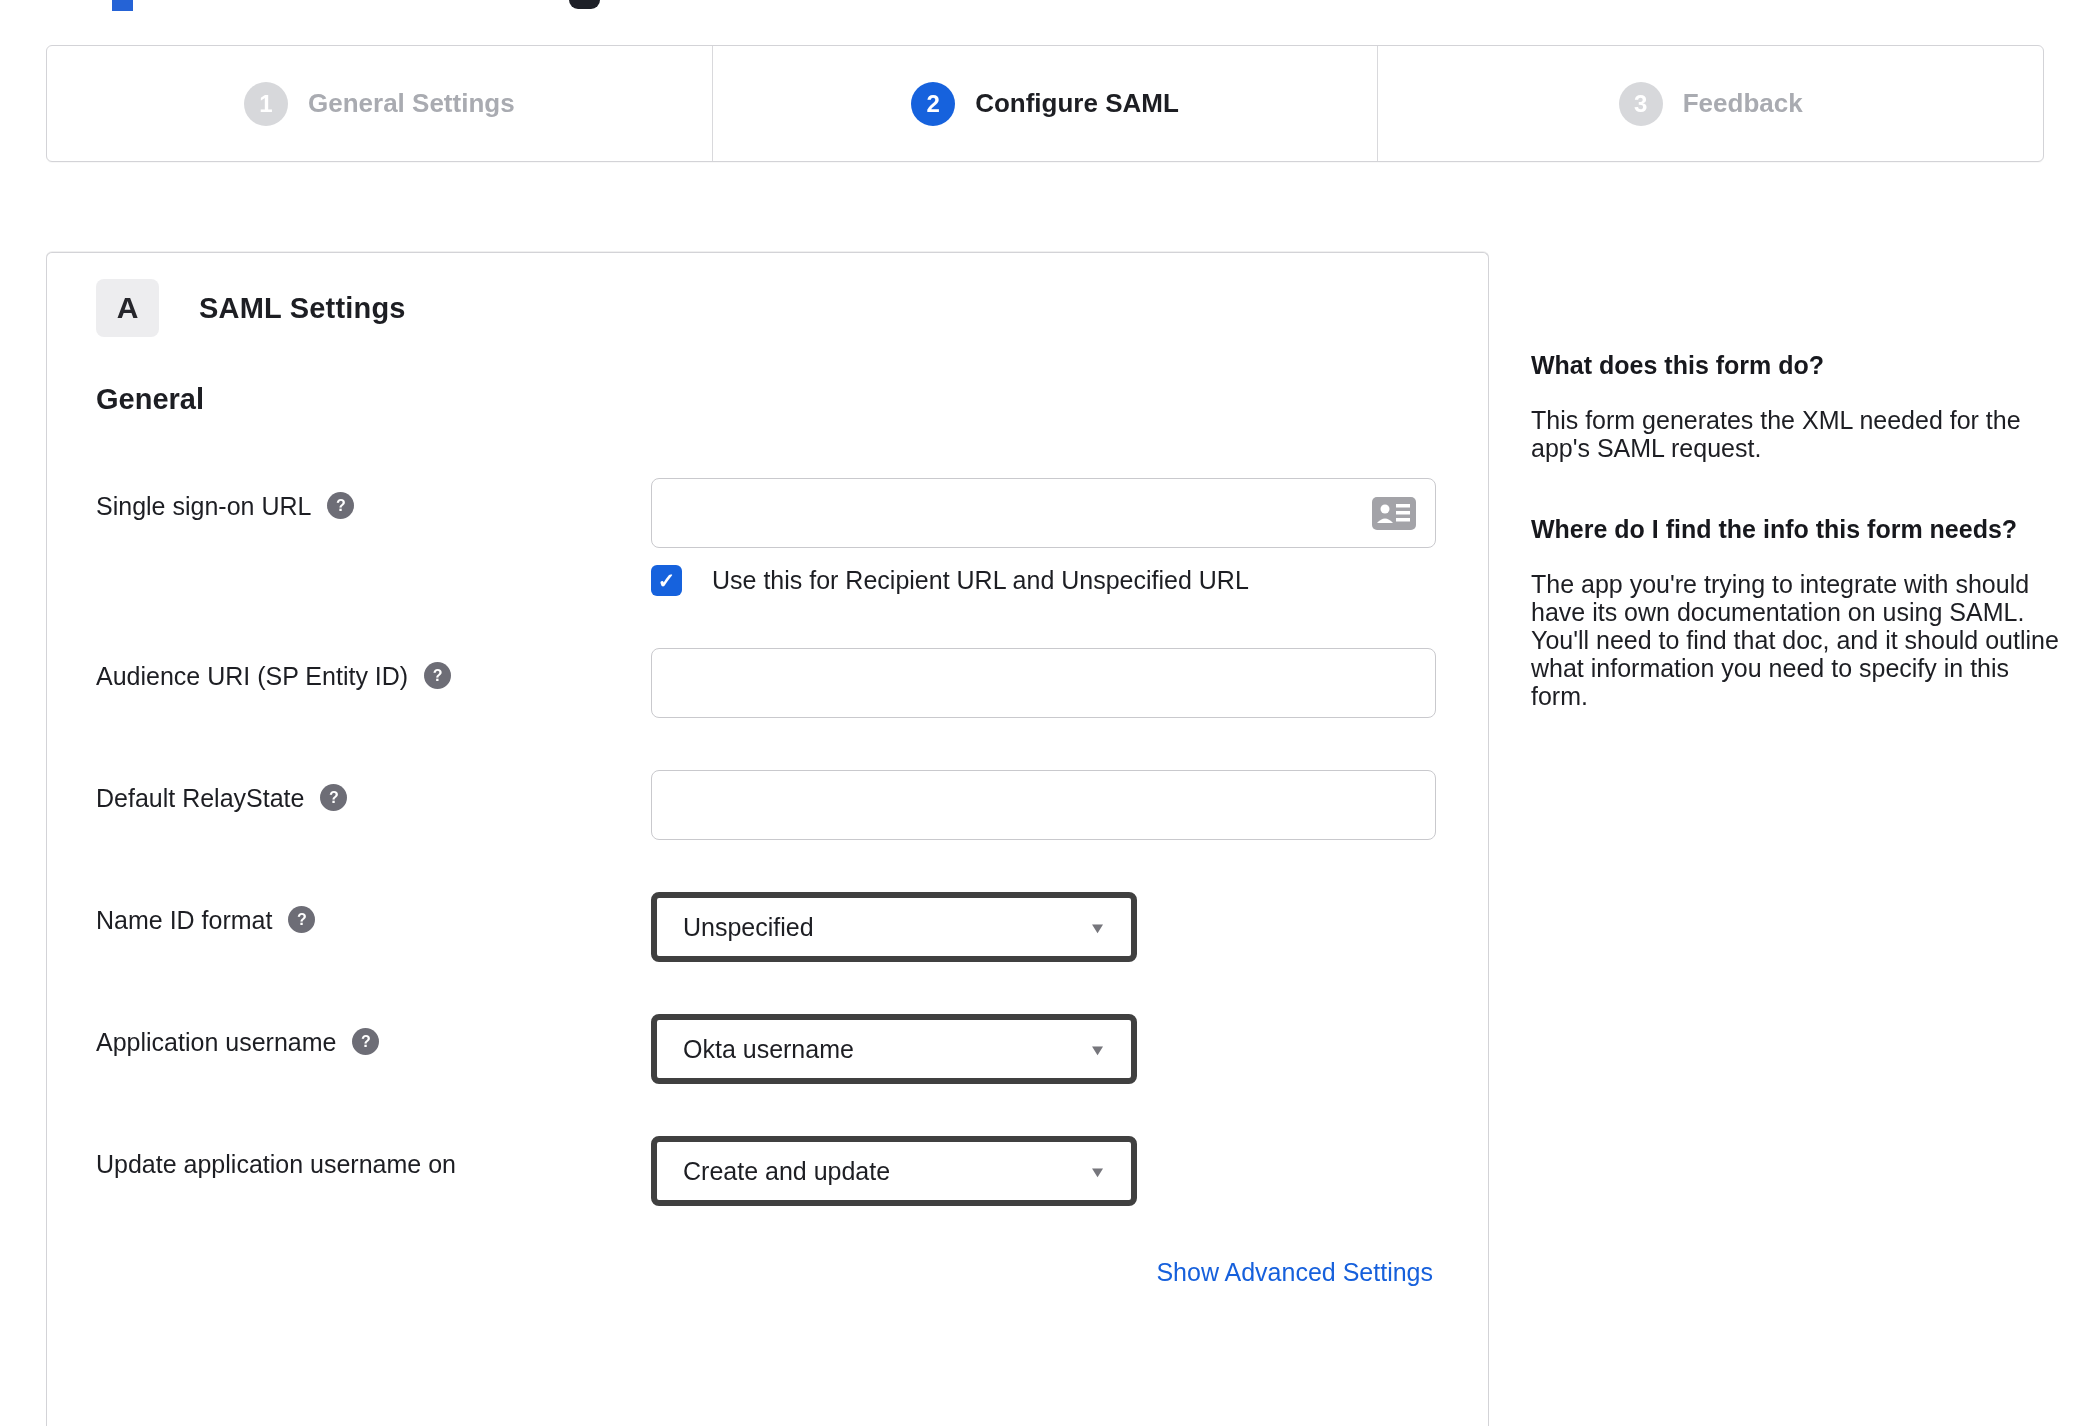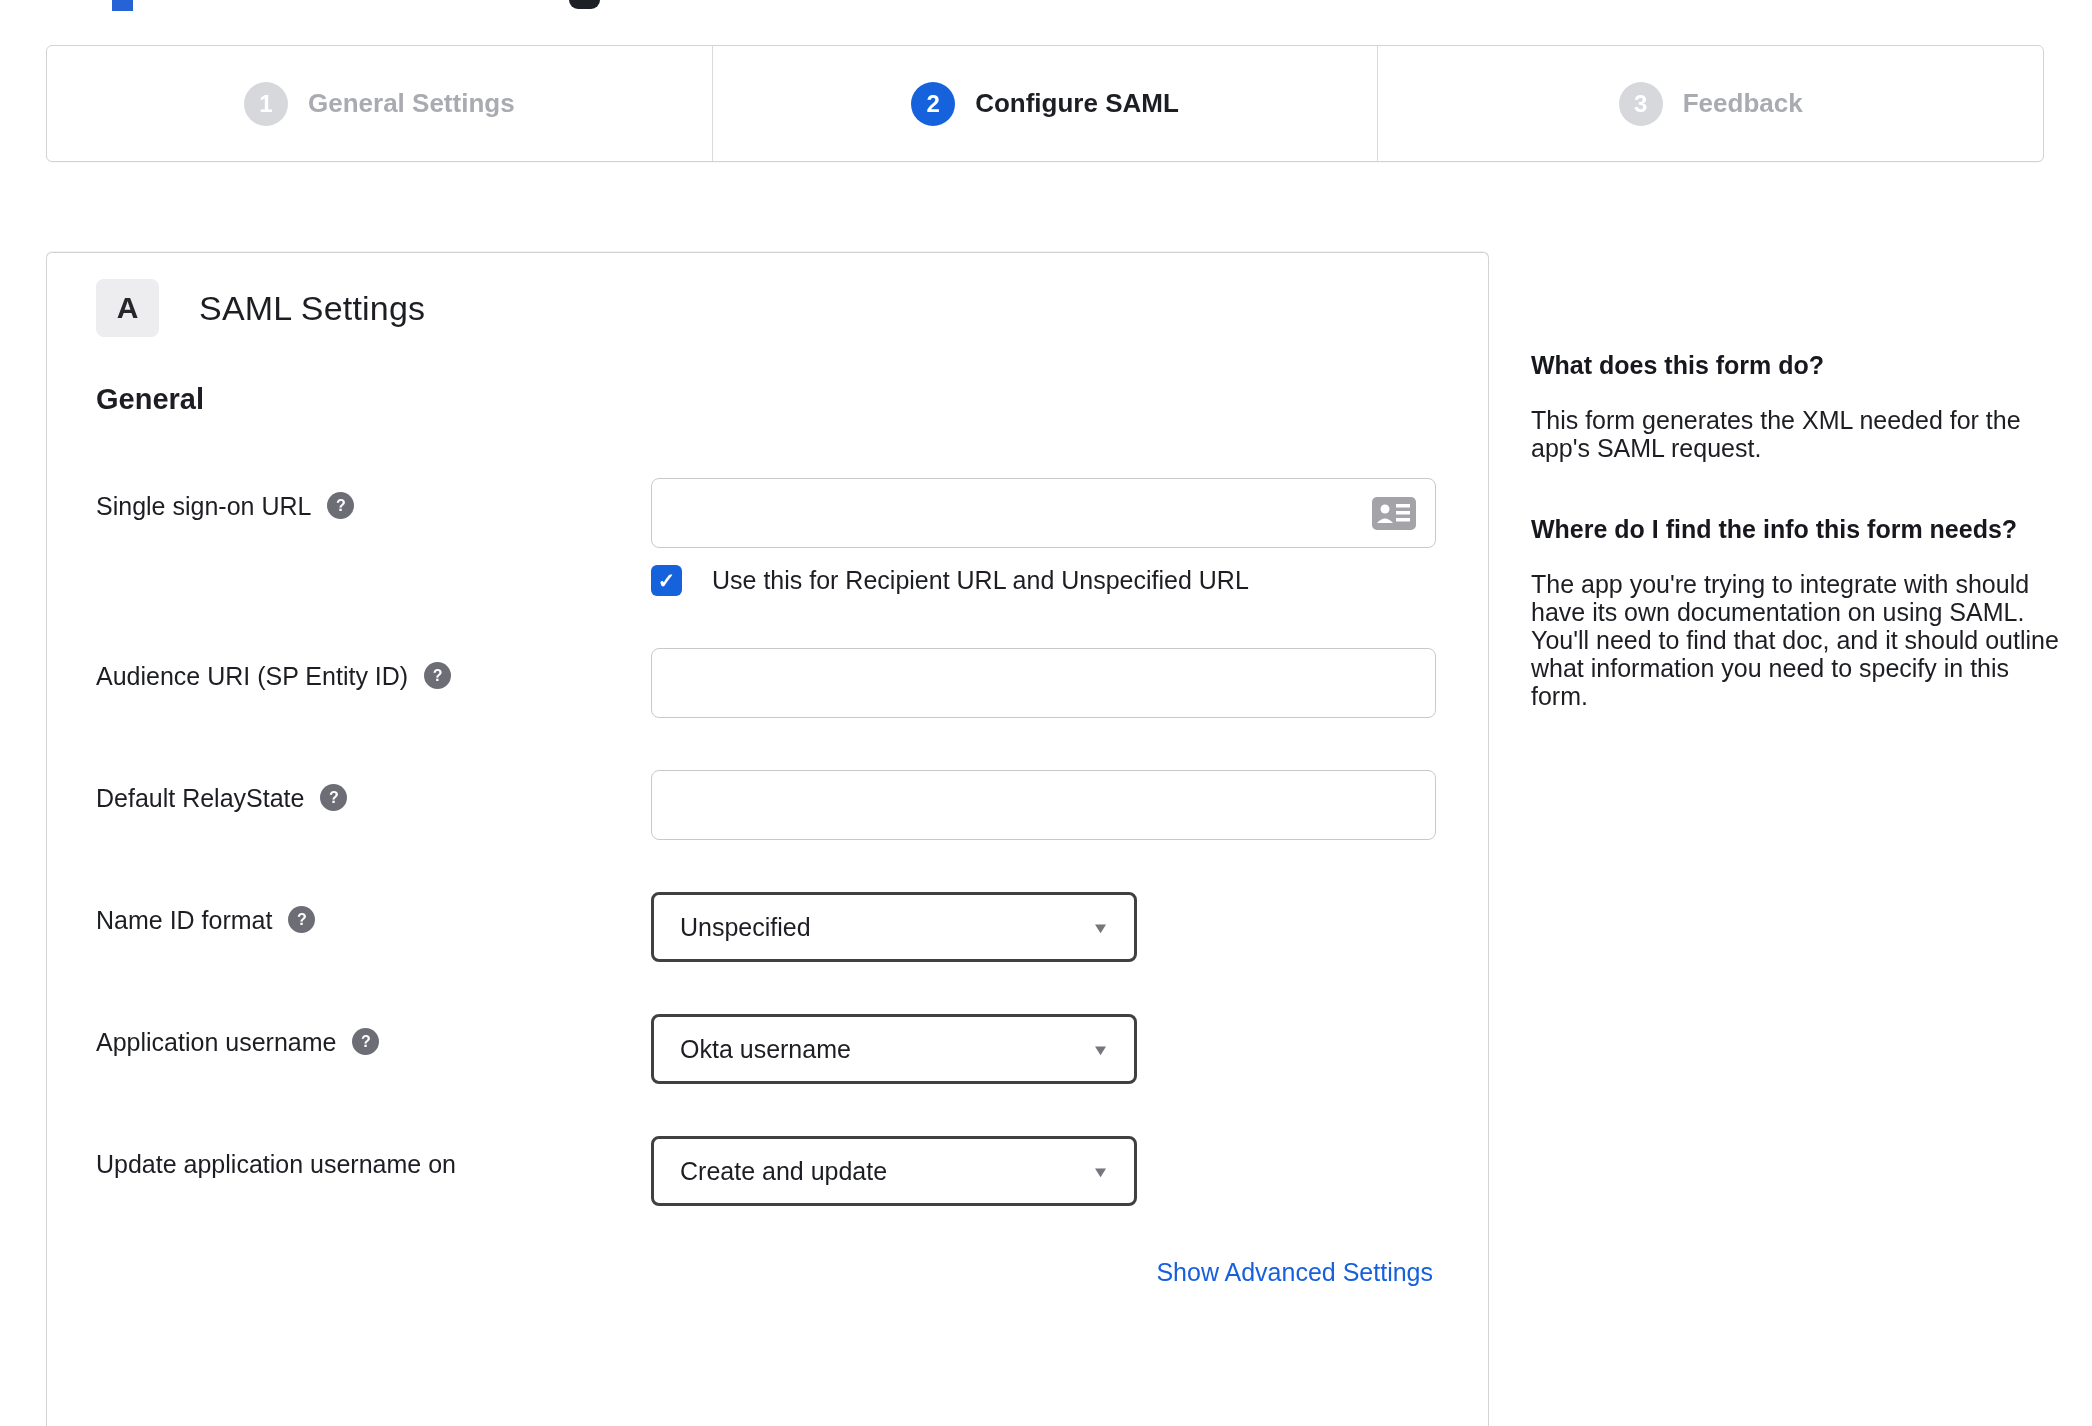--- a/index.html
+++ b/index.html
@@ -43,21 +43,21 @@
     border-radius: 6px 6px 0 0;
     box-shadow: 0 -1px 0 rgba(0,0,0,0.06);
     padding: 26px 55px 0 49px;
   }
   .section-header { display: flex; align-items: center; gap: 40px; }
   .section-badge {
     width: 63px; height: 58px; background: #ededef; border-radius: 8px;
     display: flex; align-items: center; justify-content: center;
     font-size: 30px; font-weight: bold; color: #26262b;
   }
-  .section-title { font-size: 34px; font-weight: normal; letter-spacing: 0.2px; }
+  .section-title { font-size: 29px; font-weight: bold; letter-spacing: 0.2px; }
   .subsection-title { font-size: 29px; font-weight: bold; margin: 46px 0 0 0; }
 
   .form { margin-top: 62px; }
   .form-row { display: grid; grid-template-columns: 555px 1fr; margin-bottom: 52px; align-items: start; }
   .label-cell { display: flex; gap: 16px; padding-top: 14px; }
   .field-label { font-size: 25px; color: #1d1e23; }
   .help-icon {
     width: 27px; height: 27px; border-radius: 50%; background: #6d6d76; flex: 0 0 auto;
     display: flex; align-items: center; justify-content: center;
     color: #fff; font-size: 16px; font-weight: bold;
@@ -76,21 +76,21 @@
   .checkbox {
     width: 31px; height: 31px; background: #1662dd; border-radius: 6px;
     display: flex; align-items: center; justify-content: center;
     color: #fff; font-size: 21px; font-weight: bold;
   }
   .checkbox-label { font-size: 25px; color: #1d1e23; }
 
   .hint { margin-top: 14px; font-size: 25px; color: #8f9096; }
 
   .select {
-    width: 486px; height: 70px; border: 3px solid #404040; border-radius: 8px; background: #fff;
+    width: 486px; height: 70px; border: 6px solid #404040; border-radius: 8px; background: #fff;
     display: flex; align-items: center; justify-content: space-between;
     padding: 12px 26px; cursor: default;
   }
   .select-value { font-size: 25px; color: #1d1e23; }
   .select-caret { font-size: 15px; color: #76767c; transform: scaleX(1.25); }
 
   .advanced-row { text-align: right; margin-top: 32px; }
   .advanced-link { font-size: 25px; font-weight: 500; color: #1660dc; text-decoration: none; cursor: pointer; }
 
   

